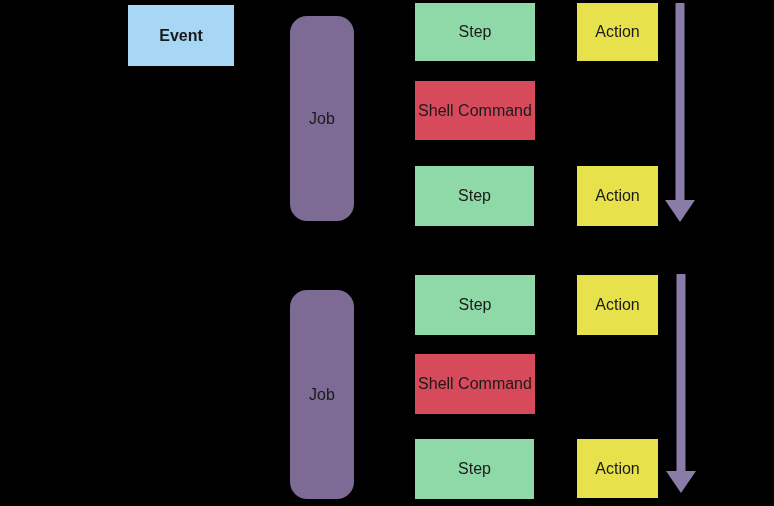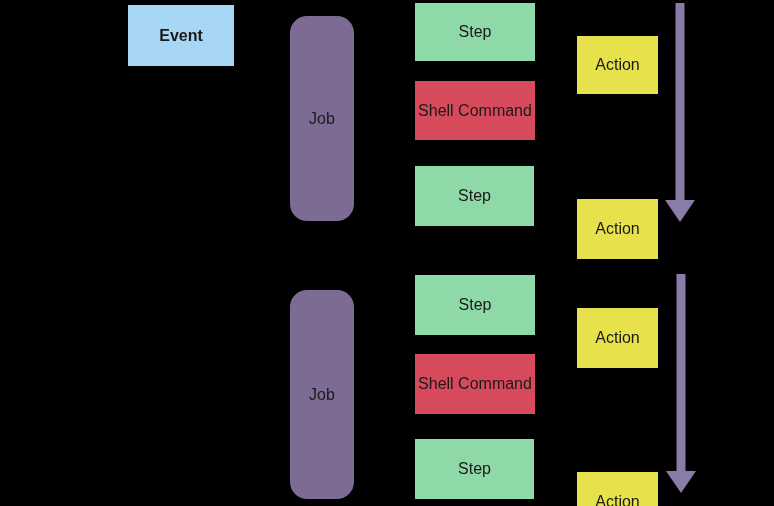--- a/index.html
+++ b/index.html
@@ -25,21 +25,21 @@
     font-size: 16px;
     color: var(--text-color, #1a1a1a);
     text-align: center;
     line-height: 1.2;
     white-space: nowrap;
   }
   .event  { background: var(--event-fill); }
   .job    { background: var(--job-fill); border-radius: 17px; }
   .step   { background: var(--step-fill); }
   .shell  { background: var(--shell-fill); }
-  .action { background: var(--action-fill); margin-top: 33px; }
+  .action { background: var(--action-fill); }
 
   
   #event      { left: 128px; top: 5px;  width: 106px; height: 61px; font-weight: bold; }
 
   #job-1      { left: 290px; top: 16px;  width: 64px;  height: 205px; }
   #step-1-1   { left: 415px; top: 3px;   width: 120px; height: 58px; }
   #shell-1    { left: 415px; top: 81px;  width: 120px; height: 59px; }
   #step-1-2   { left: 415px; top: 166px; width: 119px; height: 60px; }
   #action-1-1 { left: 577px; top: 3px;   width: 81px;  height: 58px; }
   #action-1-2 { left: 577px; top: 166px; width: 81px;  height: 60px; }

